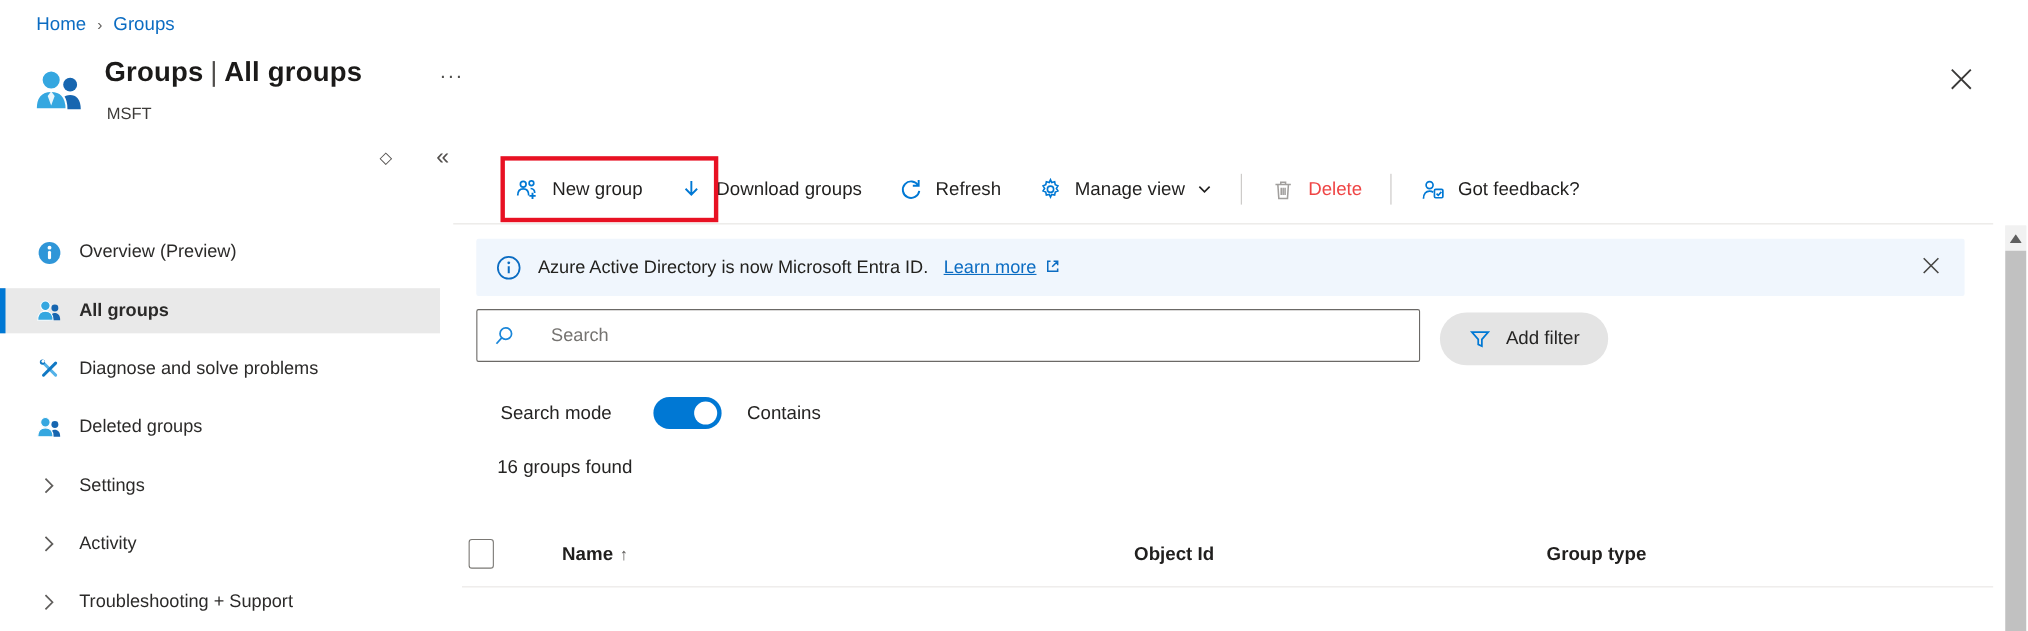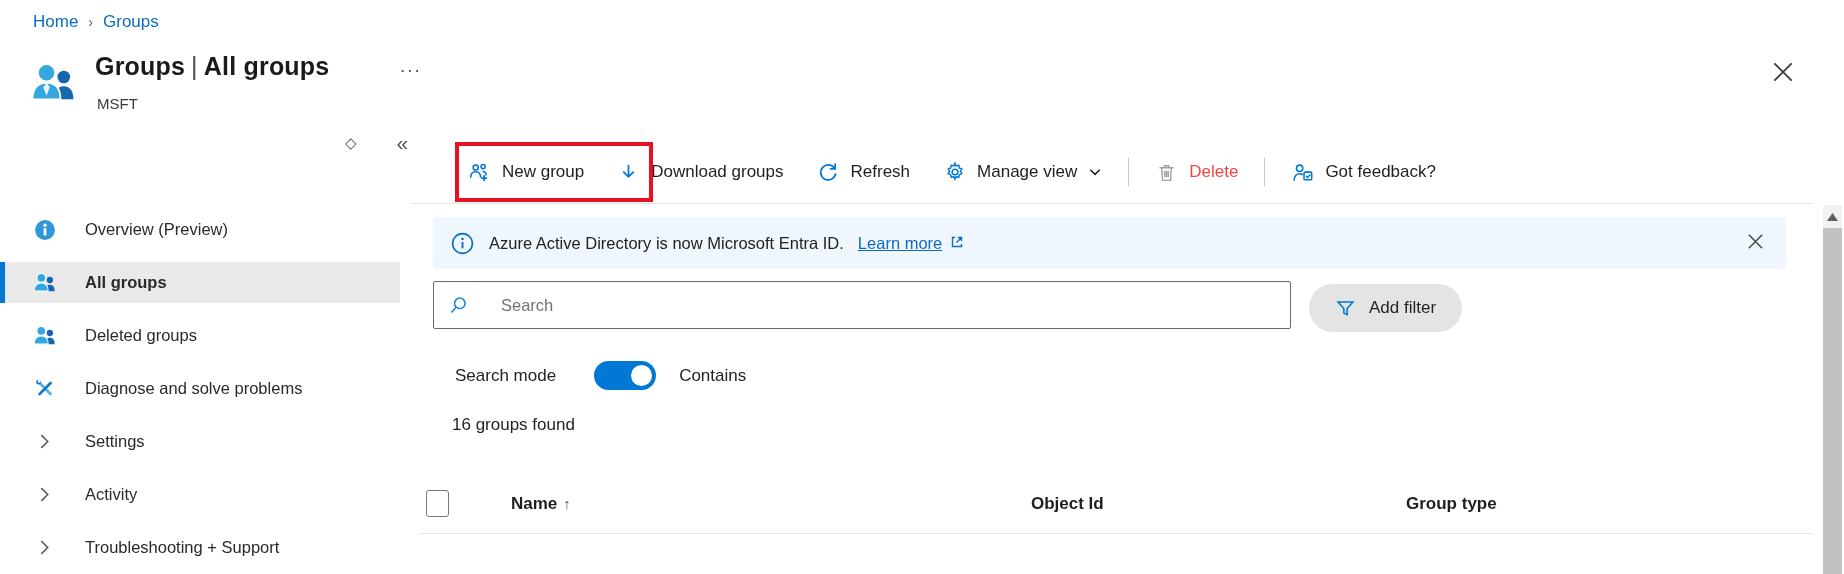--- a/index.html
+++ b/index.html
@@ -19,21 +19,21 @@
   .page-subtitle { position:absolute; left:97px; top:95px; font-size:15px; color:#3d3b39; }
   .more-btn { position:absolute; left:400px; top:55px; font-size:19px; letter-spacing:2px; color:#50504e; cursor:pointer; background:none; border:none; font-family:inherit; }
   .close-btn { position:absolute; left:1770px; top:60px; width:26px; height:26px; background:none; border:none; cursor:pointer; padding:0; }
 
   
   .side-controls { position:absolute; top:134px; left:345px; display:flex; gap:40px; color:#53504e; }
   .side-controls button { background:none; border:none; color:#53504e; cursor:pointer; font-family:inherit; }
   .dock-btn { font-size:15px; }
   .collapse-btn { font-size:21px; line-height:18px; }
   .sidebar { position:absolute; left:0; top:209px; width:400px; }
-  .nav-item { position:relative; height:41px; margin-bottom:12px; display:flex; align-items:center; padding-left:33px; gap:29px; font-size:16.5px; color:#2b2a29; cursor:pointer; }
+  .nav-item { position:relative; height:41px; margin-bottom:12px; display:flex; align-items:center; padding-left:33px; gap:16px; font-size:16.5px; color:#2b2a29; cursor:pointer; }
   .nav-item .ic { width:23px; height:23px; flex:0 0 23px; display:flex; align-items:center; justify-content:center; }
   .nav-item.selected { background:#e9e9e9; font-weight:600; }
   .nav-item.selected::before { content:""; position:absolute; left:0; top:0; bottom:0; width:5px; background:#0078d4; }
 
   
   .toolbar { position:absolute; left:468px; top:143px; height:58px; display:flex; align-items:center; font-size:17px; }
   .tb-btn { display:flex; align-items:center; gap:11px; background:none; border:none; font-family:inherit; font-size:17px; color:#201f1e; cursor:pointer; white-space:nowrap; }
   .tb-btn .ic { width:23px; height:23px; display:flex; align-items:center; justify-content:center; }
   .tb-btn.disabled { color:#ef4444; cursor:default; }
   .tb-gap { width:33px; }
@@ -128,39 +128,39 @@
             <circle cx="23.5" cy="12.5" r="4.4" fill="#1766b0"></circle>
             <path d="M16.8 28 c0-6.5 3-9 6.7-9 s6.7 2.5 6.7 9 z" fill="#1766b0"></path>
             <circle cx="11.5" cy="9.6" r="6" fill="#35a7e0" stroke="#fff" stroke-width="1.4"></circle>
             <path d="M1.8 28 c0-8.5 4.3-11.4 9.7-11.4 s9.7 2.9 9.7 11.4 z" fill="#35a7e0" stroke="#fff" stroke-width="1.4"></path>
           </svg>
       </span>
       <span>All groups</span>
     </div>
     <div class="nav-item">
       <span class="ic">
+        <svg width="22" height="22" viewBox="0 0 24 24">
+            <rect x="10.6" y="1.5" width="3" height="20" rx="1.5" transform="rotate(-45 12 11.5)" fill="#54b2e8"></rect>
+            <rect x="10.6" y="1.5" width="3" height="20" rx="1.5" transform="rotate(45 12 11.5)" fill="#1279c4"></rect>
+            <circle cx="5" cy="4.5" r="2.6" fill="#1279c4"></circle>
+            <circle cx="5.6" cy="3.8" r="1.5" fill="#fff"></circle>
+          </svg>
+      </span>
+      <span>Diagnose and solve problems</span>
+    </div>
+    <div class="nav-item">
+      <span class="ic">
         <svg width="23" height="23" viewBox="0 0 32 32">
             <circle cx="23.5" cy="12.5" r="4.4" fill="#1766b0"></circle>
             <path d="M16.8 28 c0-6.5 3-9 6.7-9 s6.7 2.5 6.7 9 z" fill="#1766b0"></path>
             <circle cx="11.5" cy="9.6" r="6" fill="#35a7e0" stroke="#fff" stroke-width="1.4"></circle>
             <path d="M1.8 28 c0-8.5 4.3-11.4 9.7-11.4 s9.7 2.9 9.7 11.4 z" fill="#35a7e0" stroke="#fff" stroke-width="1.4"></path>
           </svg>
       </span>
       <span>Deleted groups</span>
-    </div>
-    <div class="nav-item">
-      <span class="ic">
-        <svg width="22" height="22" viewBox="0 0 24 24">
-            <rect x="10.6" y="1.5" width="3" height="20" rx="1.5" transform="rotate(-45 12 11.5)" fill="#54b2e8"></rect>
-            <rect x="10.6" y="1.5" width="3" height="20" rx="1.5" transform="rotate(45 12 11.5)" fill="#1279c4"></rect>
-            <circle cx="5" cy="4.5" r="2.6" fill="#1279c4"></circle>
-            <circle cx="5.6" cy="3.8" r="1.5" fill="#fff"></circle>
-          </svg>
-      </span>
-      <span>Diagnose and solve problems</span>
     </div>
     <div class="nav-item">
       <span class="ic">
         <svg width="17" height="17" viewBox="0 0 16 16" fill="none" stroke="#5f5d5b" stroke-width="1.5">
             <path d="M5 2 l6 6 -6 6"></path>
           </svg>
       </span>
       <span>Settings</span>
     </div>
     <div class="nav-item">

